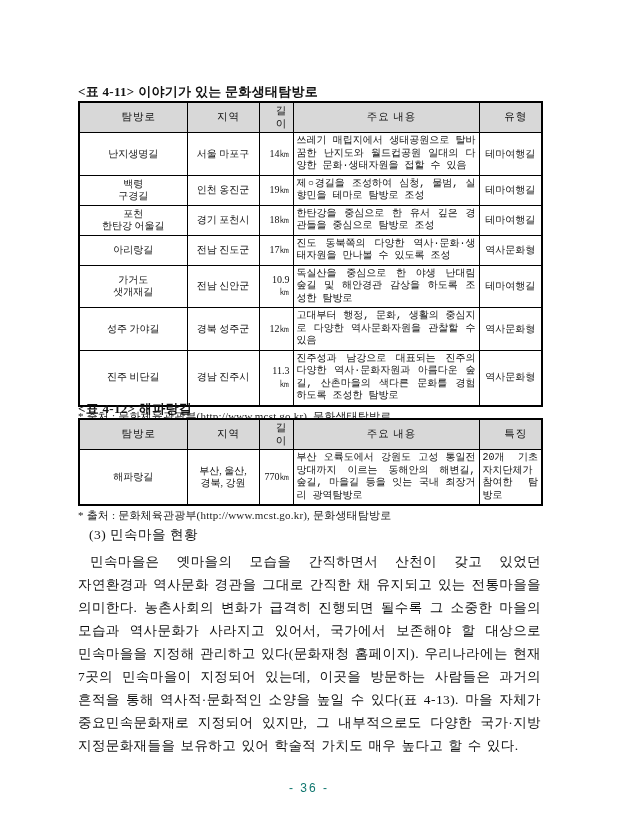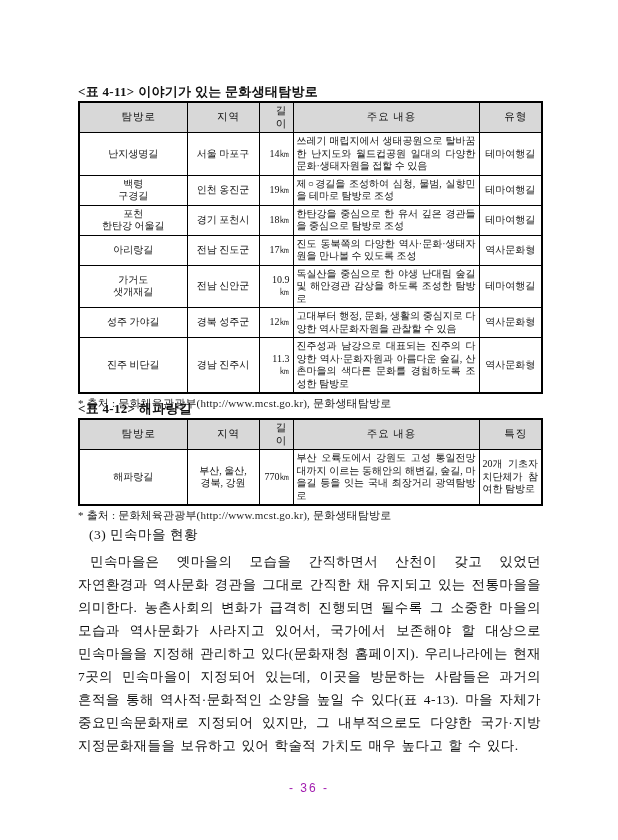--- a/index.html
+++ b/index.html
@@ -44,21 +44,21 @@
     font-weight:normal;
     font-size:10.5px;
     height:14px;
     text-align:center;
     letter-spacing:1px;
     padding-left:14px;
   }
   td.c-name   { text-align:center; white-space:pre-line; }
   td.c-region { text-align:center; white-space:pre-line; }
   td.c-len    { text-align:right; padding-right:2px; }
-  td.c-desc   { text-align:left; text-align:justify; }
+  td.c-desc   { text-align:left; text-align:justify;font-family:Liberation Mono, monospace; }
   td.c-type   { text-align:center; }
 
   .src-note {
     margin-top:2px;
     font-size:11px;
     letter-spacing:0.2px;
     color:#222;
   }
 
   
@@ -77,21 +77,21 @@
     letter-spacing:0.4px;
     word-spacing:1.5px;
     word-break:keep-all;
   }
 
   .page-footer {
     left:0; width:618px;
     text-align:center;
     font-family:"Liberation Sans","DejaVu Sans",sans-serif;
     font-size:12px;
-    color:#a21caf;
+    color:#0f766e;
     letter-spacing:2px;
   }
 </style>
 </head>
 <body>
 
 <div class="sheet">
 
   <div class="abs tbl-title" style="top:83px;">&lt;표 4-11&gt; 이야기가 있는 문화생태탐방로</div>
 

